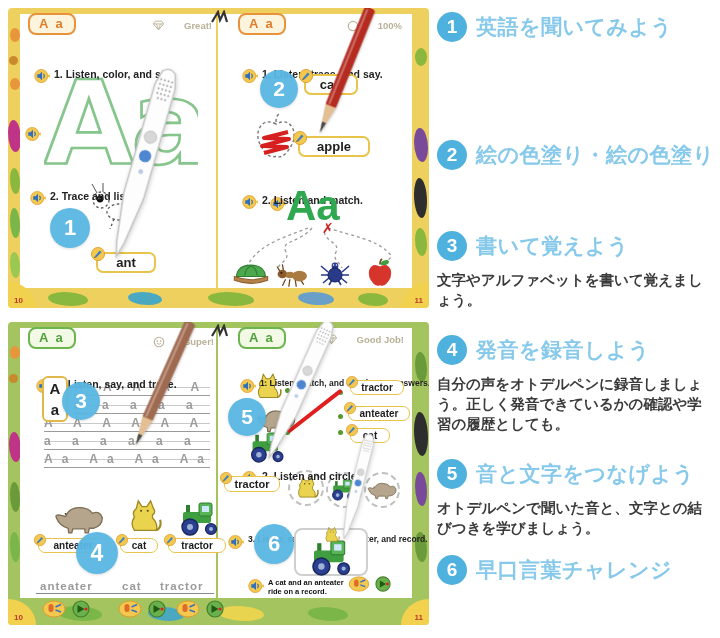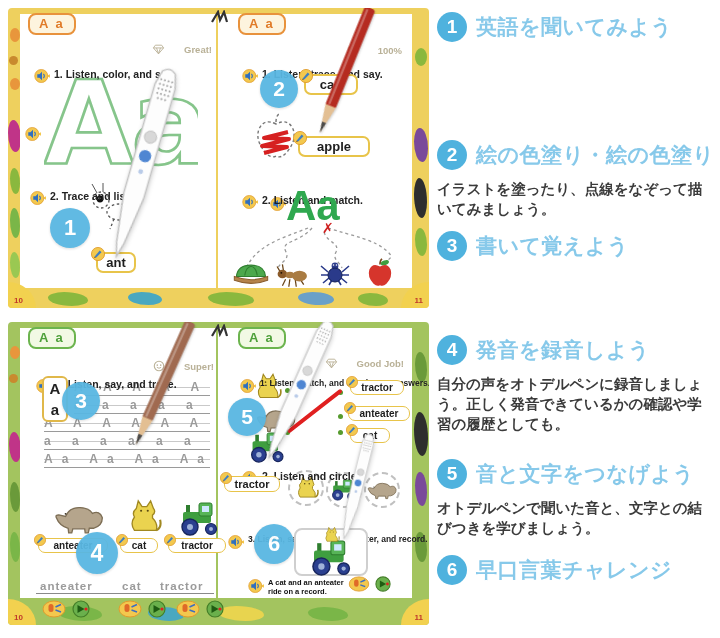--- a/index.html
+++ b/index.html
@@ -27,22 +27,22 @@
   .page { overflow:visible; }
 
   .blob { position:absolute; border-radius:50%; }
   .leaf { position:absolute; border-radius:40% 60% 40% 60%; }
 
   .tab { position:absolute; top:-1px; padding:1px 9px 2px; background:#fdf4de; border-radius:8px;
          font-size:13px; font-weight:bold; letter-spacing:2px; z-index:3; }
   .tab-o { border:2px solid #e8923c; color:#e07b28; }
   .tab-g { border:2px solid #6cb44e; color:#4ea03a; background:#f2f9e4; }
 
-  .badge { position:absolute; top:6px; display:flex; align-items:center; gap:19px;
-           color:#b9b197; font-size:9.5px; font-weight:bold; z-index:2;margin-top:24px; }
+  .badge { position:absolute; top:6px; display:flex; gap:19px;
+           color:#b9b197; font-size:9.5px; font-weight:bold; z-index:2; }
 
   .task { position:absolute; display:flex; gap:4px; z-index:2;
           font-size:10.5px; font-weight:bold; color:#222; white-space:nowrap;margin-top:20px; }
   .task.small { font-size:8.5px; }
   .speaker { width:16px; height:16px; min-width:16px; display:inline-block; }
 
   .lbl { position:absolute; background:#fff; border:2px solid #e8c44a; border-radius:7px;
          padding:1px 6px; font-size:13px; font-weight:bold; color:#1e1e1e; text-align:center; z-index:3; }
   .lbl.sm { font-size:10px; padding:1px 4px; border-width:1.5px; }
   .pbtn { position:absolute; left:-7px; top:-7px; width:14px; height:14px; z-index:4; }
@@ -276,21 +276,21 @@
             <use href="#sym-speaker"></use>
           </svg>
         <span>2. Trace and listen.</span>
       </div>
       <svg class="ill" style="left:66px;top:168px" width="54" height="50">
           <use href="#sym-dottedant"></use>
         </svg>
       <div class="callout" style="left:30px;top:194px;width:40px;height:40px;font-size:22px">
           <span>1</span>
         </div>
-      <div class="lbl" style="left:76px;top:238px;width:40px">
+      <div class="lbl" style="left:76px;top:238px;width:60px">
         <svg class="pbtn" viewBox="0 0 16 16">
             <use href="#sym-pencilbtn"></use>
           </svg>
         <span>ant</span>
       </div>
       <div class="pen" style="left:106px;top:46px;width:34px;height:207px;transform:rotate(16deg)">
         <svg width="34" height="207" viewBox="0 0 36 210">
             <use href="#sym-pen"></use>
           </svg>
       </div>
@@ -622,27 +622,27 @@
       <div class="f-head">
         <div class="f-num">1</div>
         <div class="f-title">英語を聞いてみよう</div>
       </div>
     </div>
     <div class="feature" style="top:140px">
       <div class="f-head">
         <div class="f-num">2</div>
         <div class="f-title">絵の色塗り・絵の色塗り</div>
       </div>
-      <div class="f-desc">イラストを塗ったり、点線をなぞって描いてみましょう。</div>
     </div>
     <div class="feature" style="top:231px">
       <div class="f-head">
         <div class="f-num">3</div>
         <div class="f-title">書いて覚えよう</div>
       </div>
+      <div class="f-desc">文字やアルファベットを書いて覚えましょう。</div>
     </div>
     <div class="feature" style="top:335px">
       <div class="f-head">
         <div class="f-num">4</div>
         <div class="f-title">発音を録音しよう</div>
       </div>
       <div class="f-desc">自分の声をオトデルペンに録音しましょう。正しく発音できているかの確認や学習の履歴としても。</div>
     </div>
     <div class="feature" style="top:459px">
       <div class="f-head">

